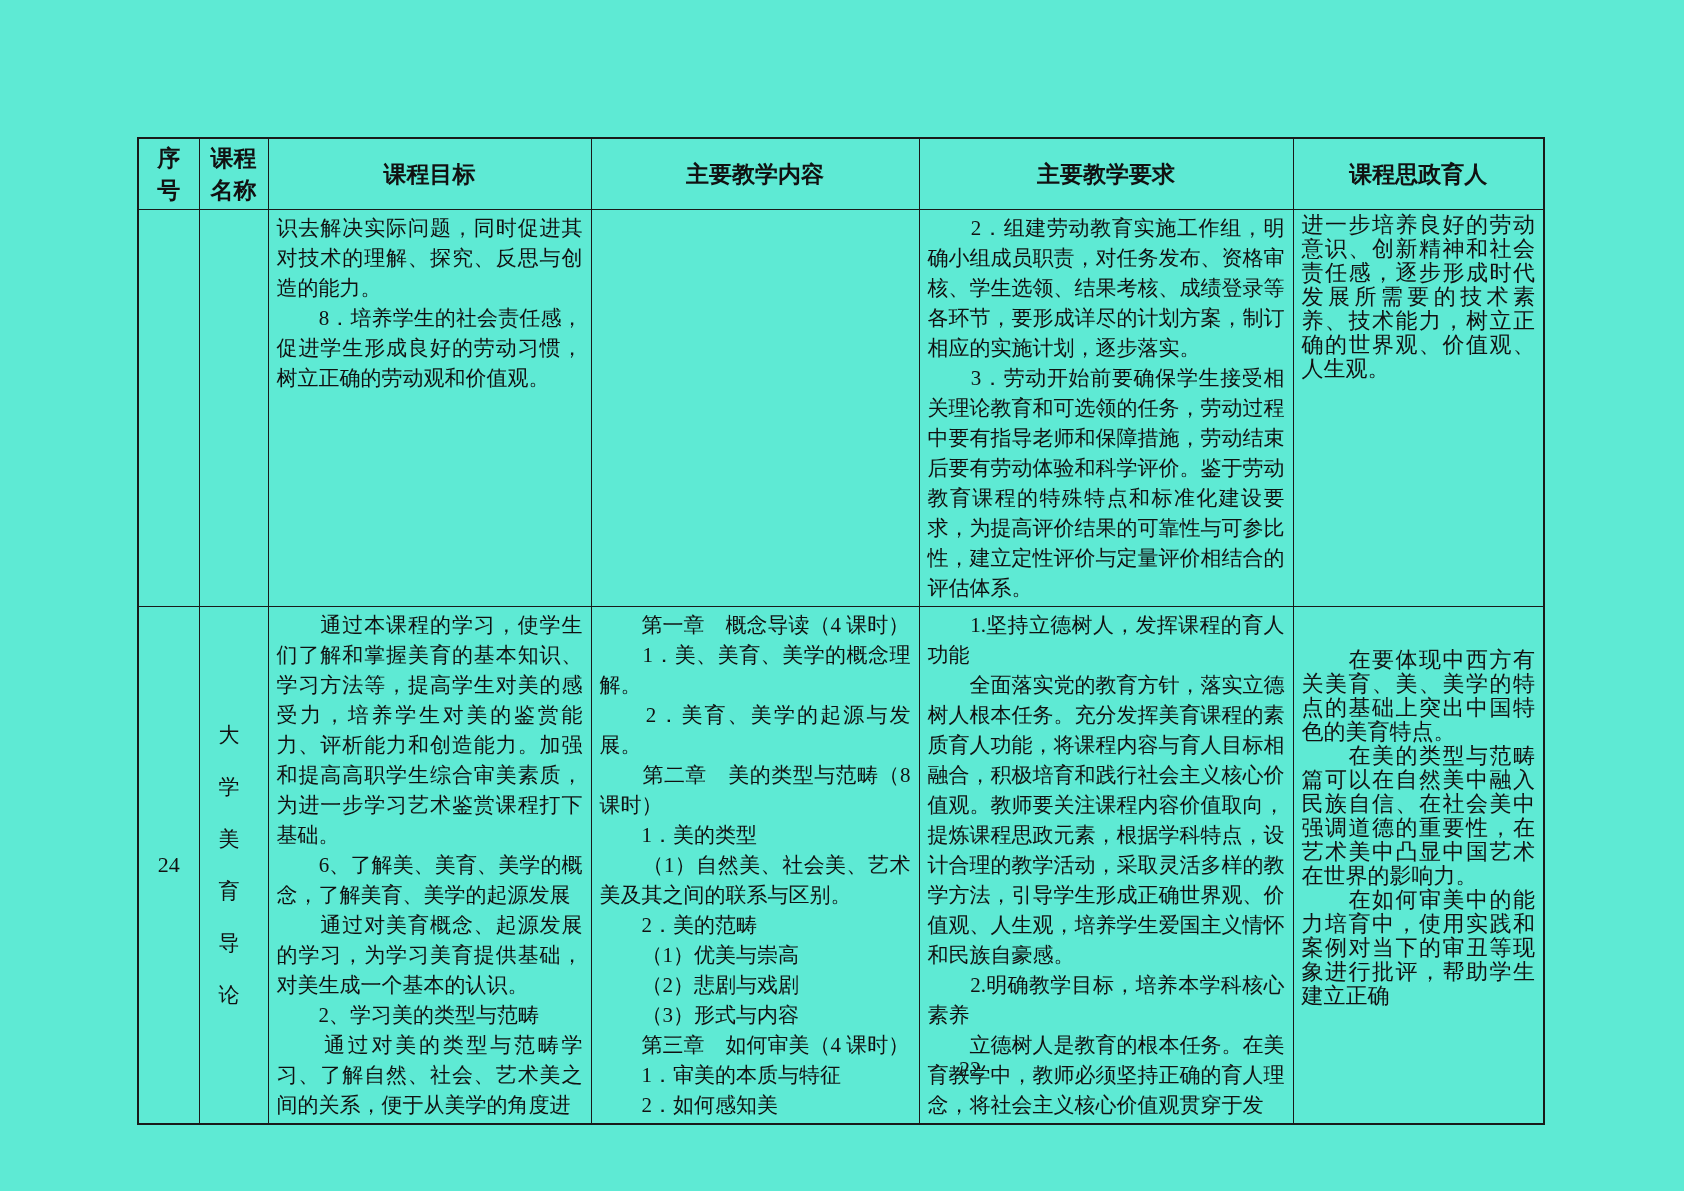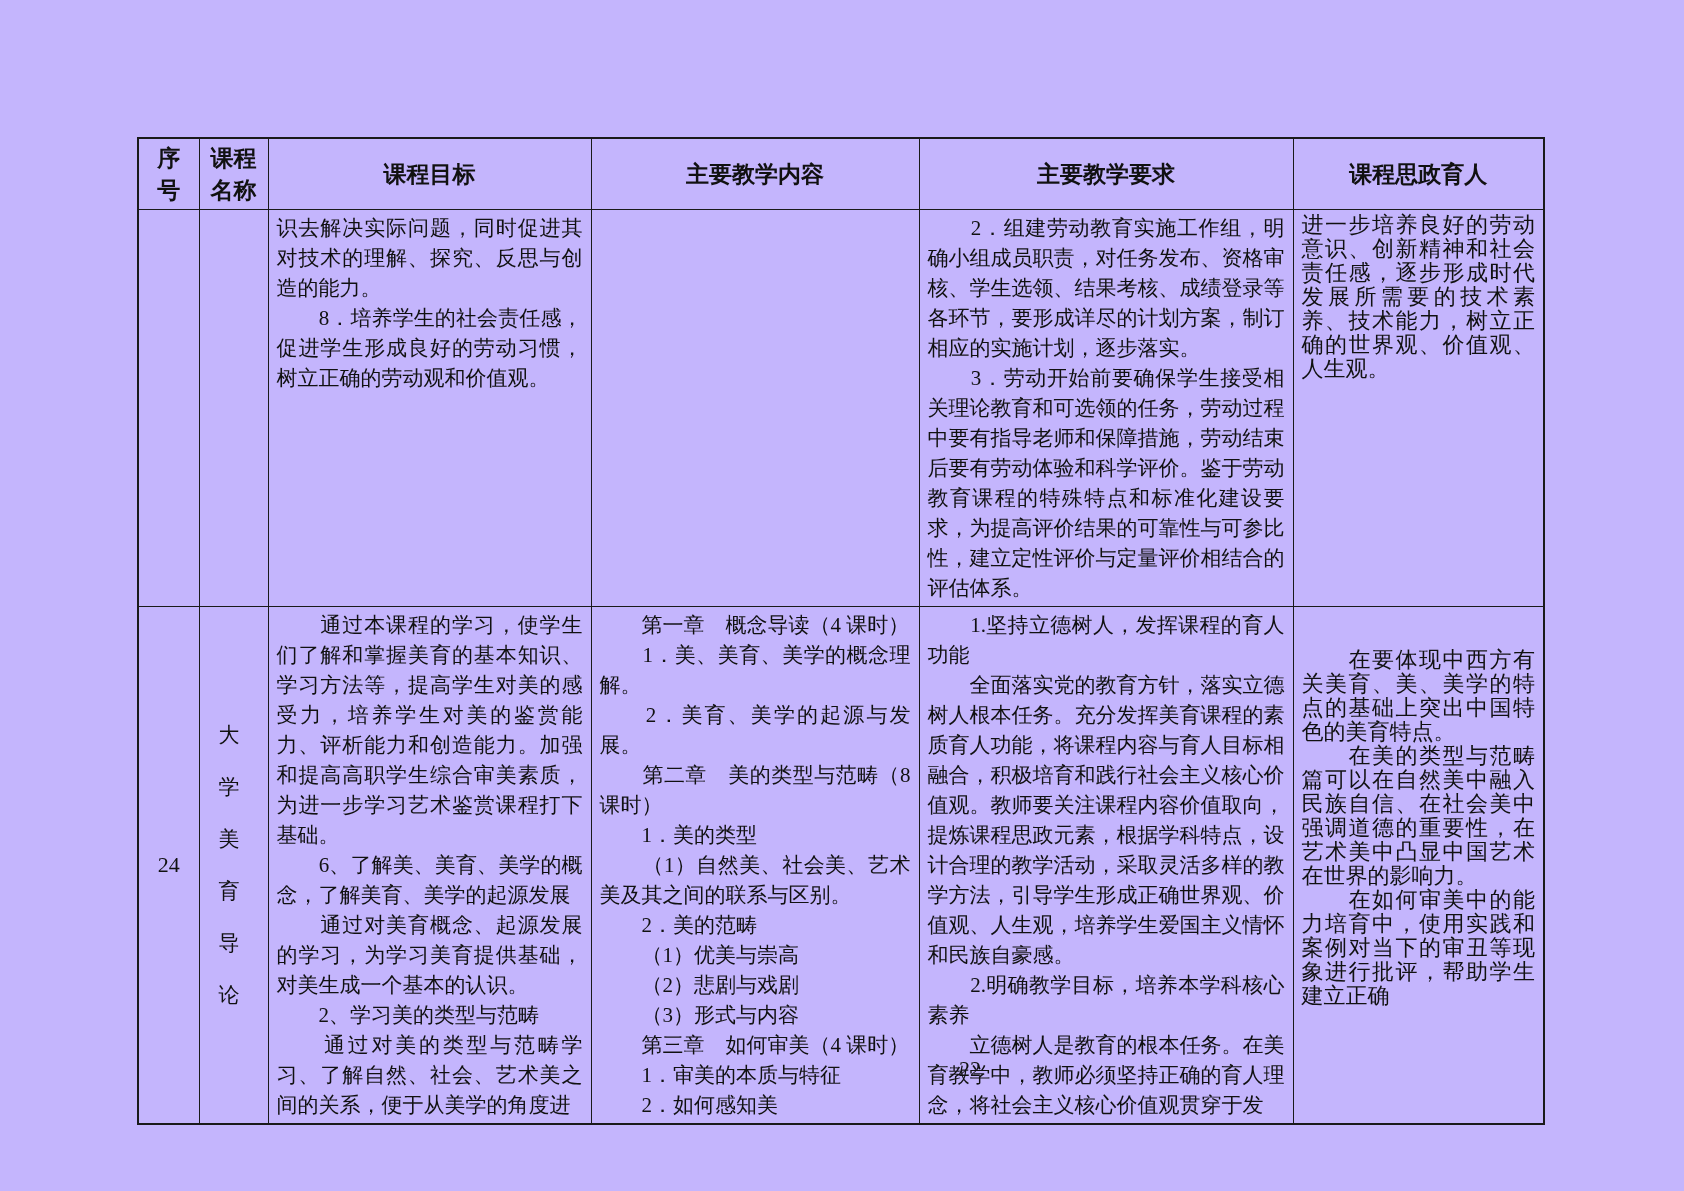--- a/index.html
+++ b/index.html
@@ -1,20 +1,20 @@
 <!DOCTYPE html>
 <html><head>
 <meta charset="utf-8">
 <style>
   html,body{margin:0;padding:0;}
   body{
     width:1684px;height:1191px;background:#ffffff;overflow:hidden;
     font-family:"Liberation Serif","DejaVu Serif",serif;color:#111;
   }
-  .page{position:relative;width:1684px;height:1191px;background:#c4b5fd;}
+  .page{position:relative;width:1684px;height:1191px;background:#5eead4;}
   table.syllabus{
     position:absolute;left:137px;top:137px;width:1406px;
     border-collapse:collapse;table-layout:fixed;
     border:2px solid #1a1a1a;
   }
   th,td{
     border:1.5px solid #1a1a1a;
     vertical-align:top;
     padding:3px 8px;
     box-sizing:border-box;

